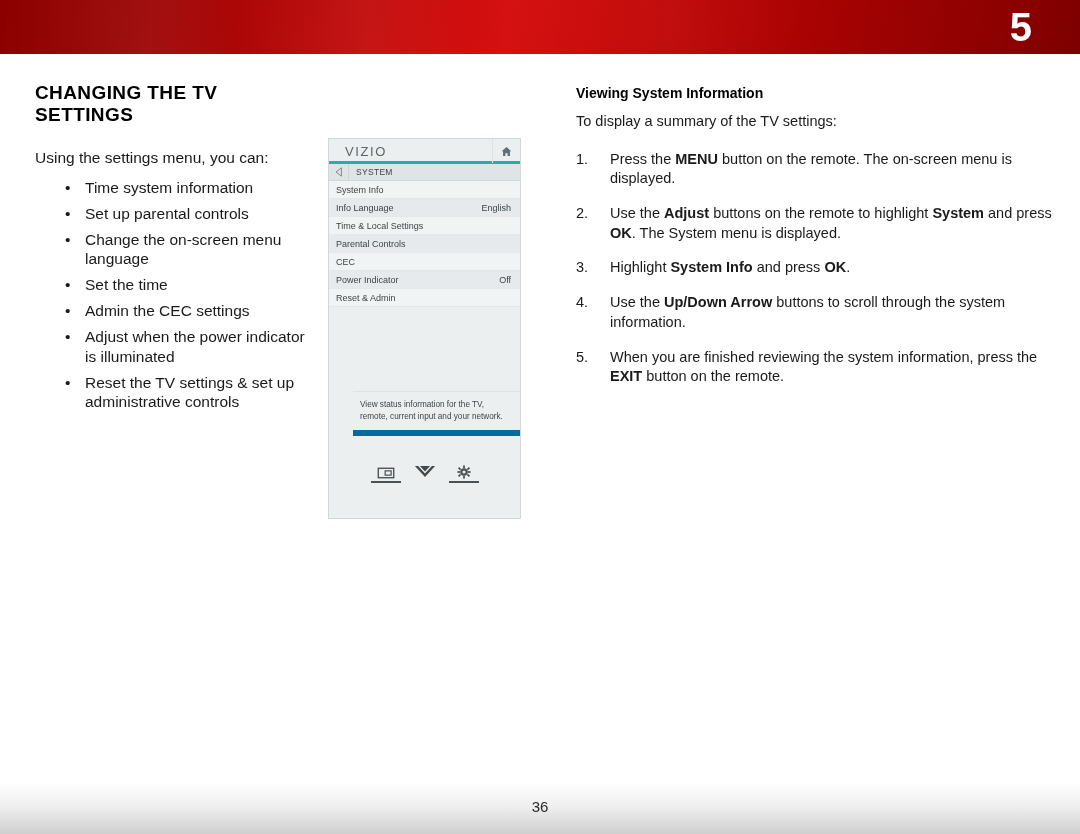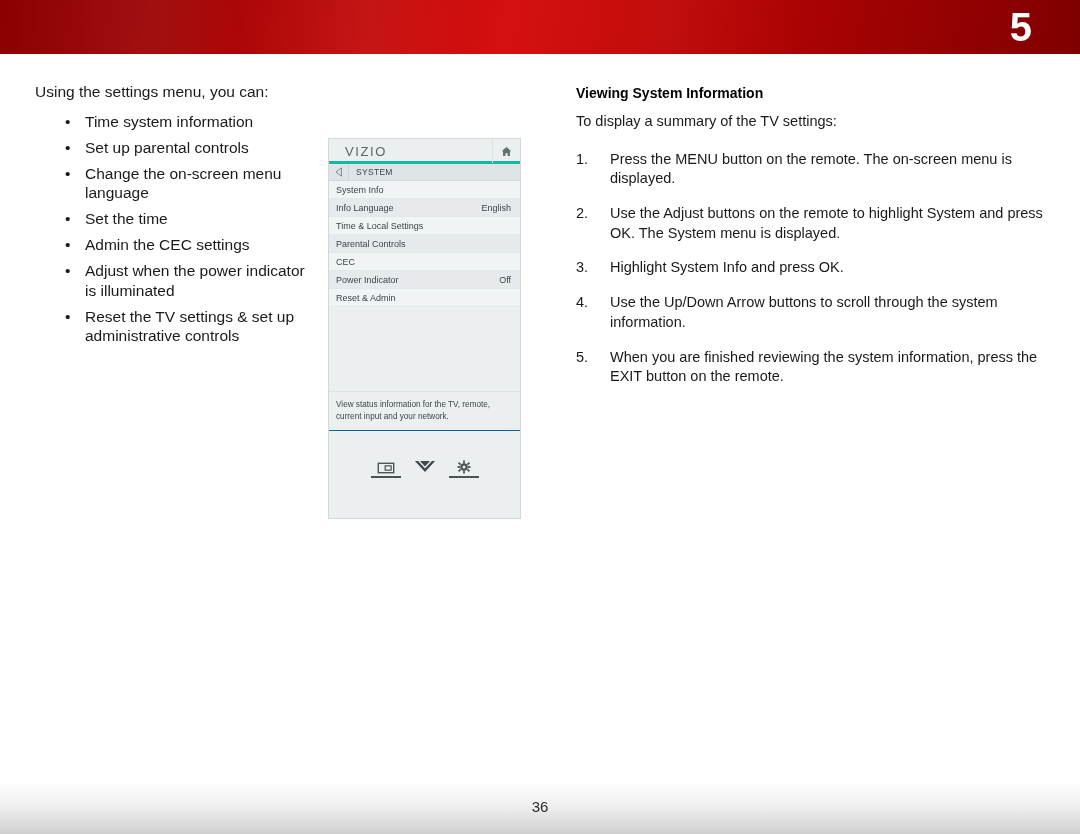--- a/index.html
+++ b/index.html
@@ -192,25 +192,26 @@
   .tv-row.plain { background: #f1f4f5; }
   .tv-row .row-value { color: #3d4548; }
 
   .tv-spacer {
     height: 84px;
     background: #eceff0;
   }
   .tv-help {
     background: #eceff0;
     border-top: 1px solid #dde2e4;
-    border-bottom: 1px solid #0369a1;
+    border-bottom: 6px solid #0369a1;
     padding: 7px 9px 8px 7px;
     font-size: 8.2px;
     line-height: 1.42;
     color: #3d4548;
+    margin-left: 24px;
   }
   .tv-footer {
     height: 60px;
     background: #eceff0;
     position: relative;
   }
   .tv-iconbar {
     position: absolute;
     left: 0;
     right: 0;
@@ -270,21 +271,21 @@
   .steps li .step-num {
     position: absolute;
     left: 0;
     top: 0;
     width: 24px;
     text-align: left;
     font-size: 14.5px;
     line-height: 1.36;
     color: #1a1a1a;
   }
-  .steps b { font-weight: normal; }
+  .steps b { font-weight: bold; }
 
   
   .page-footer {
     position: absolute;
     left: 0;
     bottom: 0;
     width: 1080px;
     height: 64px;
     background: linear-gradient(to bottom, #ffffff 0%, #ffffff 18%, #f0f0f0 55%, #d8d8d8 88%, #cfcfcf 100%);
   }
@@ -299,20 +300,21 @@
   }
 </style>
 </head>
 <body>
 
 <div class="header-banner">
   <div class="chapter-number">5</div>
 </div>
 
 <div class="left-col">
+  <h1 class="page-title">CHANGING THE TV SETTINGS</h1>
   <p class="intro-text">Using the settings menu, you can:</p>
   <ul class="bullet-list" id="bullet-list">
       <li><span class="bullet-dot">•</span><span>Time system information</span></li>
       <li><span class="bullet-dot">•</span><span>Set up parental controls</span></li>
       <li><span class="bullet-dot">•</span><span>Change the on-screen menu language</span></li>
       <li><span class="bullet-dot">•</span><span>Set the time</span></li>
       <li><span class="bullet-dot">•</span><span>Admin the CEC settings</span></li>
       <li><span class="bullet-dot">•</span><span>Adjust when the power indicator is illuminated</span></li>
       <li><span class="bullet-dot">•</span><span>Reset the TV settings &amp; set up administrative controls</span></li>
     </ul>

